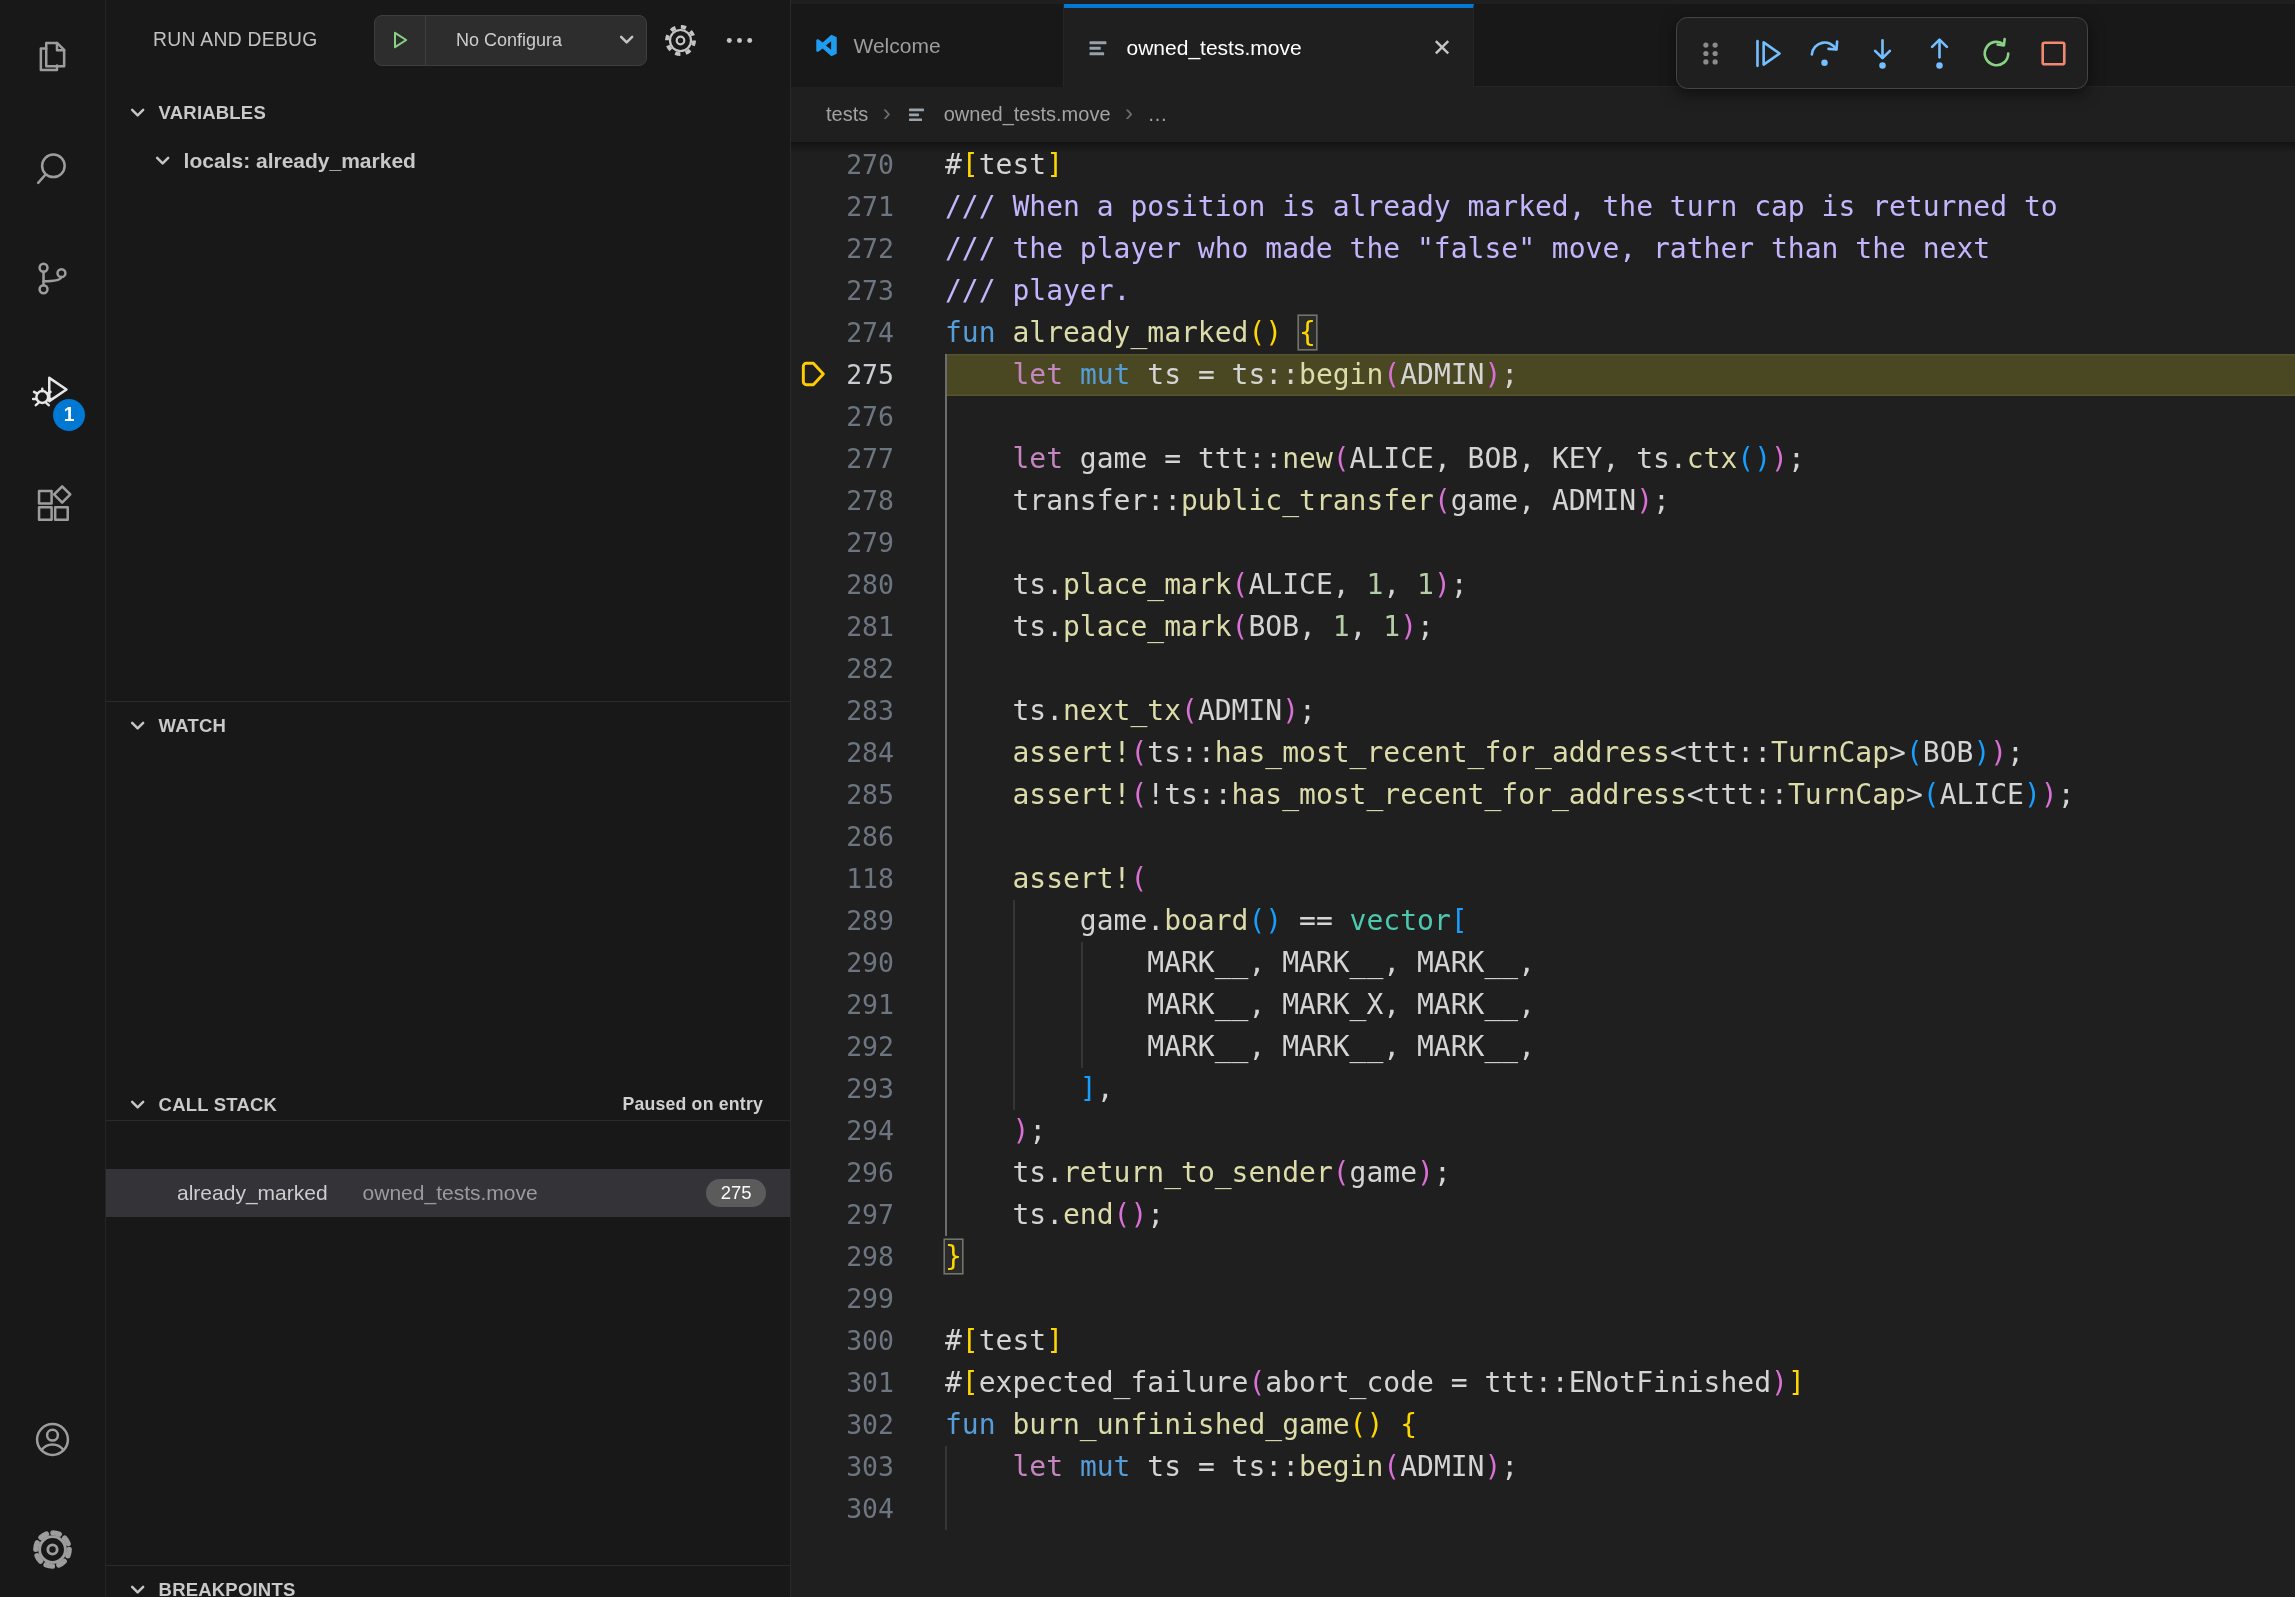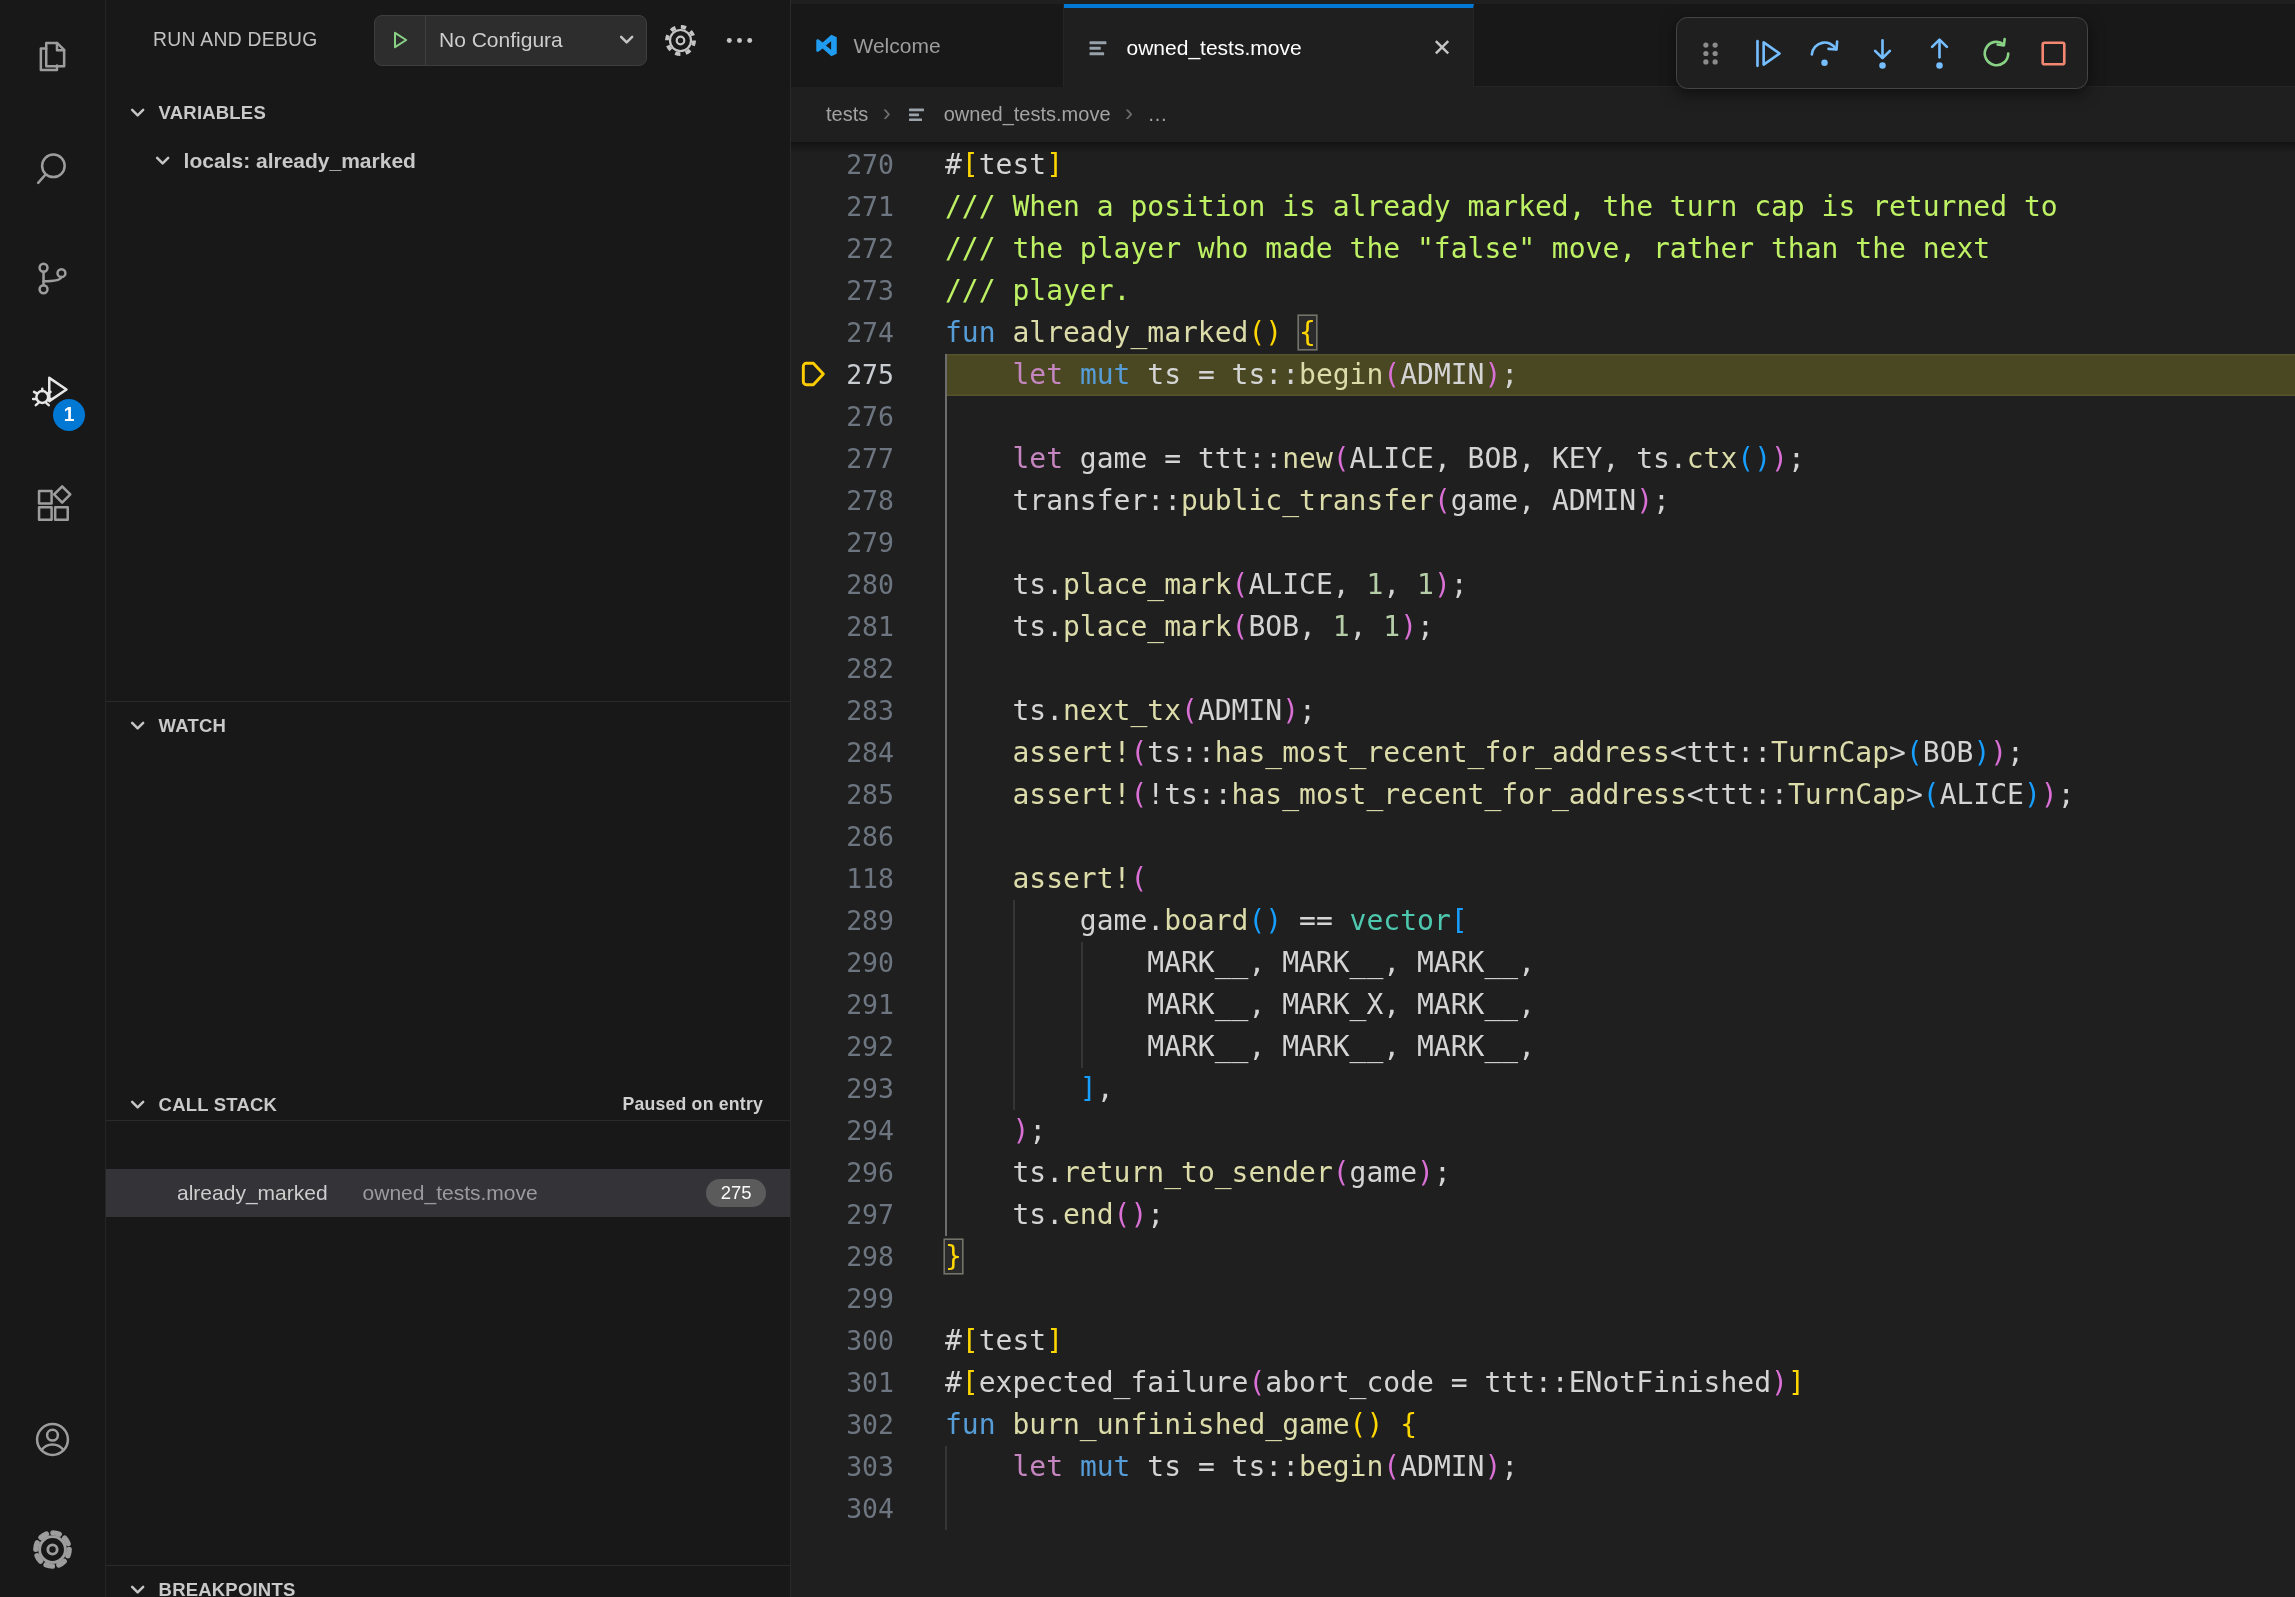--- a/index.html
+++ b/index.html
@@ -16,21 +16,21 @@
             background:var(--badge-blue,#0078d4);color:#fff;font-size:19.3px;font-weight:700;
             display:flex;align-items:center;justify-content:center;z-index:2}
 
   
   .sidebar{position:absolute;left:106px;top:0;width:685px;height:100%;background:#181818;border-right:1.6px solid #2a2a2a;box-sizing:border-box}
   .sb-title{position:absolute;left:47px;top:29px;font-size:19.3px;color:#c2c2c2;letter-spacing:0.3px;white-space:nowrap}
   .cfg{position:absolute;left:268px;top:14.5px;width:273px;height:51px;background:#2d2d2d;border:0.8px solid #3e3e3e;
        border-radius:8px;display:flex;align-items:center;box-sizing:border-box;cursor:pointer}
   .cfg-play{width:50px;height:100%;display:flex;align-items:center;justify-content:center;border-right:0.8px solid #3f3f3f}
   .cfg-play svg{width:24px;height:24px;fill:none;stroke:var(--restart-green,#89d185);stroke-width:2;stroke-linejoin:round}
-  .cfg-label{font-size:21px;color:#cdcdcd;margin-left:13px;white-space:nowrap;overflow:hidden;max-width:153px}
+  .cfg-label{font-size:18px;color:#cdcdcd;margin-left:30px;white-space:nowrap;overflow:hidden;max-width:153px}
   .cfg-chev{margin-left:auto;margin-right:9.7px}
   .cfg-chev svg,.sec-chev svg{width:19.3px;height:19.3px;fill:none;stroke:#c5c5c5;stroke-width:1.8;stroke-linecap:round;stroke-linejoin:round}
   .sb-tool{position:absolute;top:22.5px;color:#c5c5c5;cursor:pointer}
   .sb-tool svg{width:35px;height:35px;fill:none;stroke:currentColor;stroke-width:1.6}
   .sb-gear{left:557px}.sb-more{left:616px}
 
   .sec-div{position:absolute;left:0;right:0;height:0.8px;background:#2b2b2b}
   .sec-head{position:absolute;left:0;right:0;height:45px;display:flex;align-items:center;gap:11.3px;
             padding-left:22px;font-size:18.5px;font-weight:700;color:#c9c9c9;letter-spacing:0.2px;cursor:pointer;box-sizing:border-box}
   .tree-row{position:absolute;left:0;right:0;height:45px;display:flex;align-items:center;gap:11.3px;
@@ -64,21 +64,21 @@
   .cl{display:flex;height:42px;font-family:"DejaVu Sans Mono","Liberation Mono",monospace}
   .gut{width:154px;flex:none;position:relative}
   .ln{position:absolute;right:51px;top:0;line-height:42px;font-size:26.5px;color:#6d7680}
   .hl .ln{color:#c8ccd0}
   .dbgarrow{position:absolute;left:6.4px;top:4.8px;width:34px;height:32px;fill:none;
             stroke:var(--stackframe-yellow,#ffcc00);stroke-width:2.2;stroke-linejoin:round}
   .code{flex:1;position:relative;white-space:pre;font-size:28px;line-height:42px;color:#d4d4d4}
   .hl .code{background:var(--debug-line-bg,#4a4822);box-shadow:inset 0 1.6px 0 #56522c,inset 0 -1.6px 0 #56522c}
   .guide{position:absolute;top:0;bottom:0;width:1.6px;background:#353535}
   .guide.act{background:#6d6d6d}
-  .tk-w{color:#d4d4d4}.tk-cm{color:#bef264}.tk-kb{color:#569cd6}.tk-kp{color:#c586c0}
+  .tk-w{color:#d4d4d4}.tk-cm{color:#c4b5fd}.tk-kb{color:#569cd6}.tk-kp{color:#c586c0}
   .tk-fn{color:#dcdcaa}.tk-ty{color:#4ec9b0}.tk-nu{color:#b5cea8}
   .tk-b1{color:#ffd700}.tk-b2{color:#da70d6}.tk-b3{color:#179fff}
   .tk-b1x{color:#ffd700;box-shadow:0 0 0 1.6px #73736a;background:rgba(130,130,130,.12)}
 
   
   .dbgbar{position:absolute;left:885px;top:13px;width:412px;height:72px;background:#1f1f20;
           border:1.6px solid #454545;border-radius:11.3px;box-shadow:0 4.8px 14.5px rgba(0,0,0,.5);
           display:flex;align-items:center;justify-content:space-evenly;z-index:5;box-sizing:border-box}
   .dbtn{width:47px;height:47px;display:flex;align-items:center;justify-content:center;cursor:pointer;border-radius:6.4px}
   .dbtn svg{width:37px;height:37px;fill:none;stroke:currentColor;stroke-width:1.7;stroke-linecap:round;stroke-linejoin:round}

